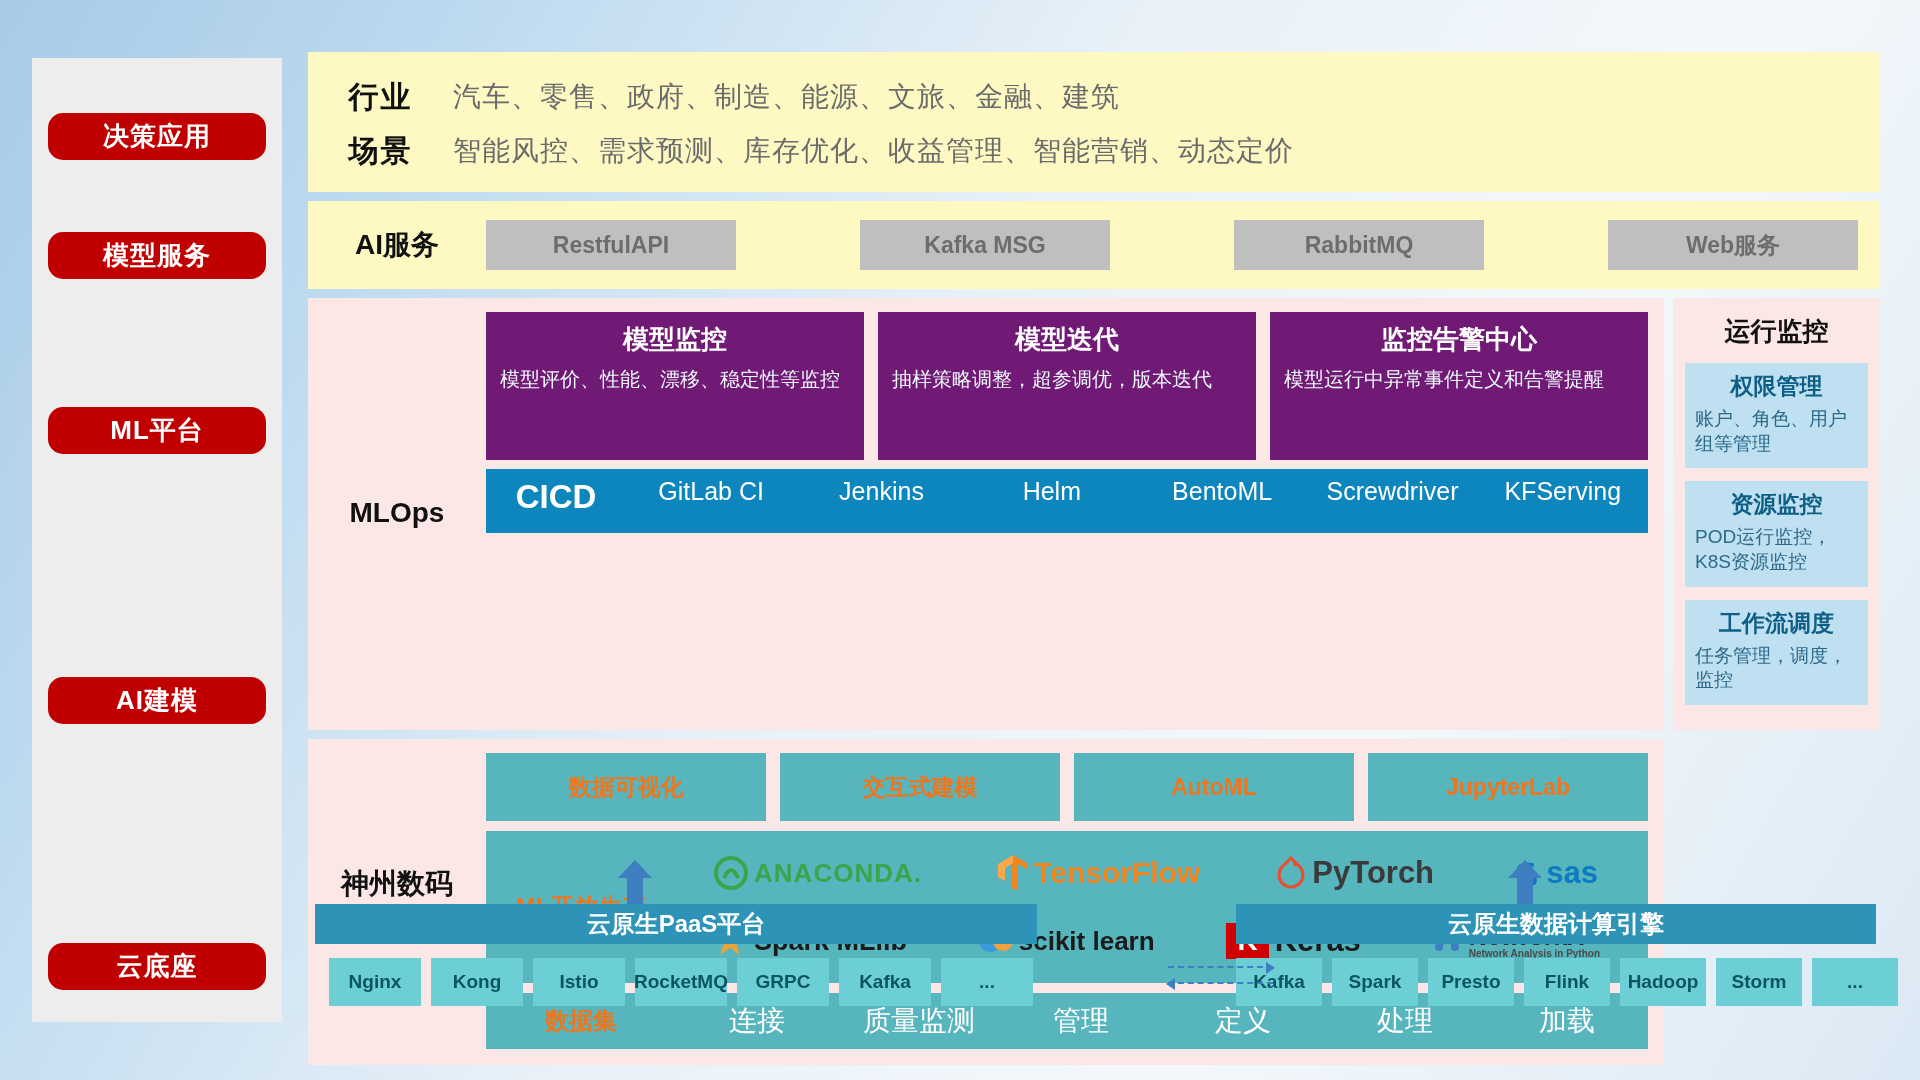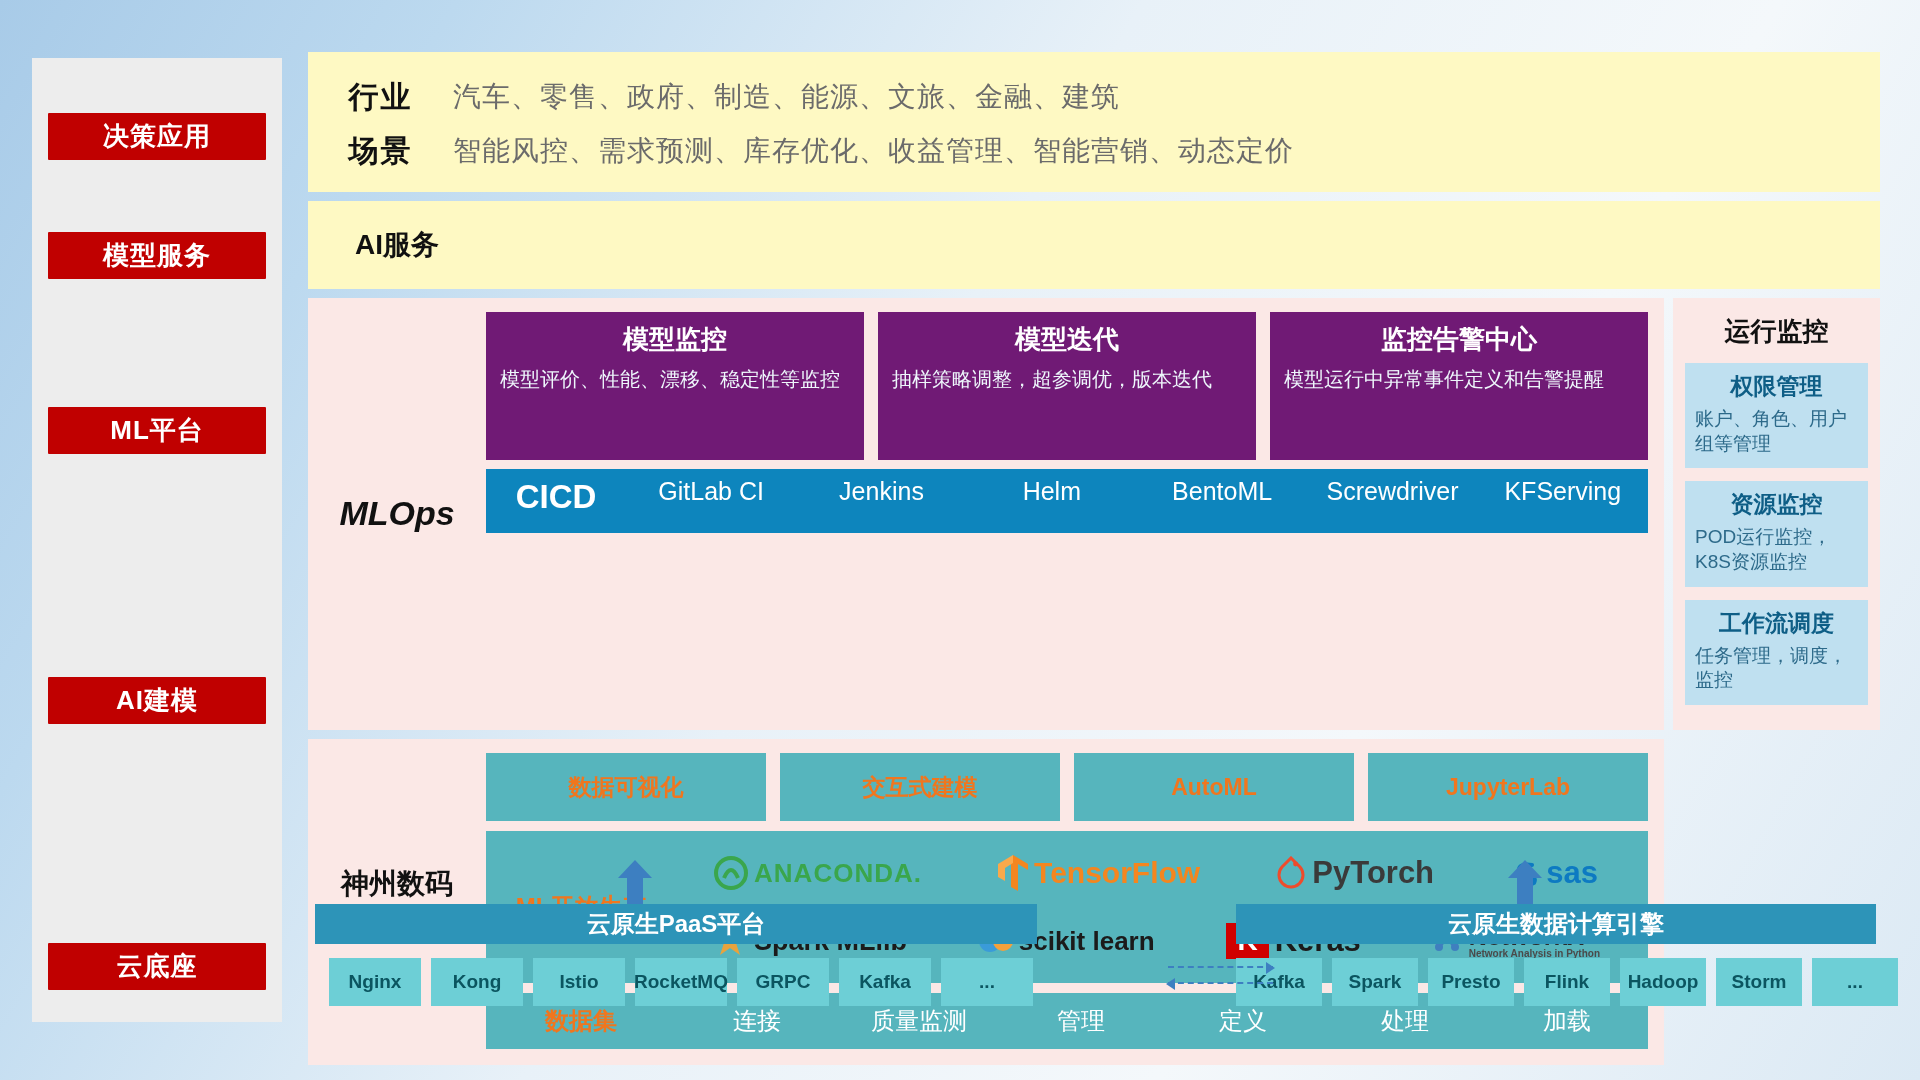--- a/index.html
+++ b/index.html
@@ -11,21 +11,21 @@
   }
   .page { position:absolute; inset:0; }
 
   
   .rail {
     position:absolute; left:32px; top:58px; width:250px; height:964px;
     background:#ededed;
   }
   .badge {
     position:absolute; left:48px; width:218px; height:47px;
-    background:#c00000; border-radius:1px;
+    background:#c00000; border-radius:15px;
     color:#fff; font-size:26px; font-weight:bold;
     display:flex; align-items:center; justify-content:center;
     letter-spacing:1px;
   }
   .b1{ top:113px; } .b2{ top:232px; } .b3{ top:407px; }
   .b4{ top:677px; } .b5{ top:943px; }
 
   
   .main { position:absolute; left:308px; top:52px; width:1572px; }
 
@@ -43,21 +43,21 @@
   .svcwrap { flex:1; display:flex; gap:0; justify-content:space-between; padding-right:22px;}
   .svc {
     width:250px; height:50px; background:#bfbfbf; color:#6d6d6d;
     font-size:23px; font-weight:bold; display:flex; align-items:center; justify-content:center;
   }
 
   
   .row3 { display:flex; margin-bottom:9px; gap:9px; }
   .row3 .left { flex:1; background:#fbe8e6; padding:14px 16px 16px 0; display:flex; }
   .mlops-lbl { width:178px; display:flex; align-items:center; justify-content:center;
-               font-size:34px; font-weight:bold; color:#111;font-style:italic; }
+               font-size:28px; font-weight:bold; color:#111; }
   .mlops-body { flex:1; display:flex; flex-direction:column; gap:9px;}
   .cards { display:flex; gap:14px; height:148px;}
   .card { flex:1; background:#701a75; color:#fff; padding:10px 14px; }
   .card .ct { text-align:center; font-size:26px; font-weight:bold; margin-bottom:9px;}
   .card .cd { font-size:20px; line-height:1.32; color:#eef7fc;}
   .cicd { background:#0d85bd; height:64px; display:flex; align-items:flex-start; padding-top:9px;}
   .cicd .ctitle{ width:140px; text-align:center; font-size:33px; font-weight:bold; color:#fff;}
   .cicd .citems { flex:1; display:flex; }
   .cicd .ci { flex:1; text-align:center; color:#fff; font-size:25px; line-height:1.05;
               word-break:break-all; padding:0 4px;}
@@ -79,21 +79,21 @@
   .tool { flex:1; background:#56b5bd; display:flex; align-items:center; justify-content:center;
           color:#f0761e; font-size:23px; font-weight:bold; }
   .eco { background:#56b5bd; height:152px; display:flex; align-items:center;}
   .eco .elbl { width:190px; text-align:center; color:#f0761e; font-size:24px; font-weight:bold;}
   .eco .logos { flex:1; display:flex; flex-direction:column; justify-content:center; gap:4px; padding-right:12px;}
   .logorow { display:flex; align-items:center; justify-content:space-around; height:64px;}
   .logo { display:flex; align-items:center; gap:6px; font-weight:bold; }
   .dataset { background:#56b5bd; height:56px; display:flex; align-items:center;}
   .dataset .dlbl{ width:190px; text-align:center; color:#f0761e; font-size:24px; font-weight:bold;}
   .dataset .ditems{ flex:1; display:flex;}
-  .dataset .di{ flex:1; text-align:center; color:#fff; font-size:24px;}
+  .dataset .di{ flex:1; text-align:center; color:#fff; font-size:28px;}
 
   
   .bottom { position:absolute; left:308px; top:882px; width:1572px; height:160px; }
   .pbar { background:#2d94b8; color:#fff; font-size:24px; font-weight:bold;
           height:40px; display:flex; align-items:center; justify-content:center;}
   .paas  { position:absolute; left:7px; top:22px; width:722px; }
   .dce   { position:absolute; left:928px; top:22px; width:640px; }
   .chips { position:absolute; top:76px; display:flex; gap:10px;}
   .chipsL{ left:21px; } .chipsR{ left:928px; }
   .chip { background:#6dcfd6; color:#0b5560; font-weight:bold; font-size:19px;
@@ -144,20 +144,26 @@
         <div class="v">汽车、零售、政府、制造、能源、文旅、金融、建筑</div>
       </div>
       <div class="kv">
         <div class="k">场景</div>
         <div class="v">智能风控、需求预测、库存优化、收益管理、智能营销、动态定价</div>
       </div>
     </div>
 
     <div class="row2 pinkband">
       <div class="lbl">AI服务</div>
+      <div class="svcwrap">
+        <div class="svc">RestfulAPI</div>
+        <div class="svc">Kafka MSG</div>
+        <div class="svc">RabbitMQ</div>
+        <div class="svc">Web服务</div>
+      </div>
     </div>
 
     <div class="row3">
       <div class="left">
         <div class="mlops-lbl">MLOps</div>
         <div class="mlops-body">
           <div class="cards">
             <div class="card">
               <div class="ct">模型监控</div>
               <div class="cd">模型评价、性能、漂移、稳定性等监控</div>

